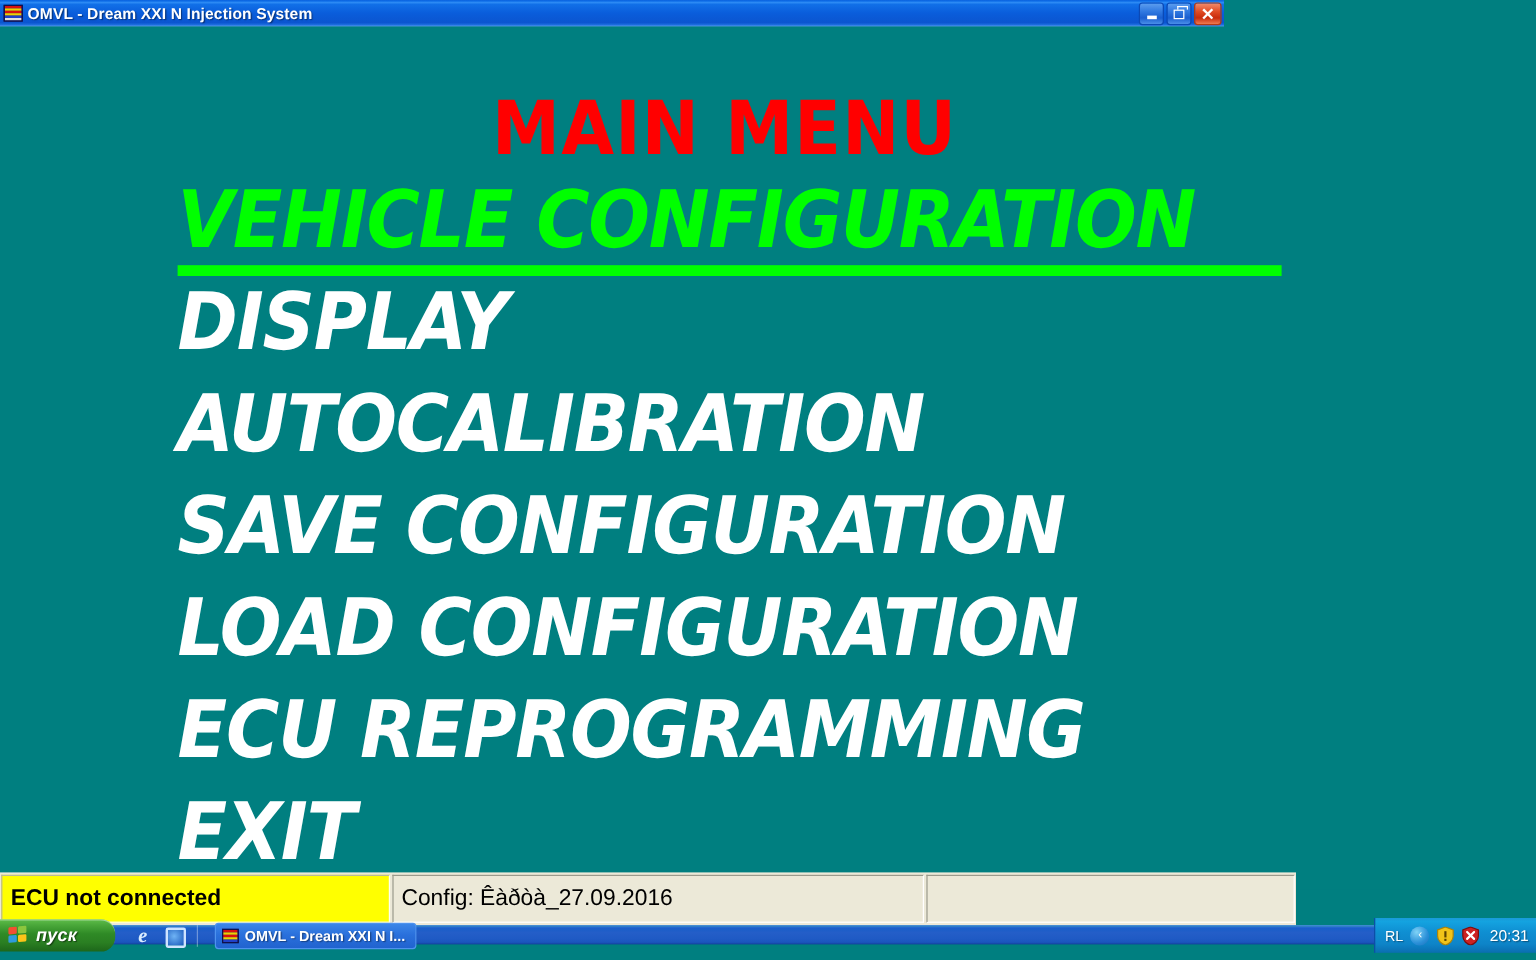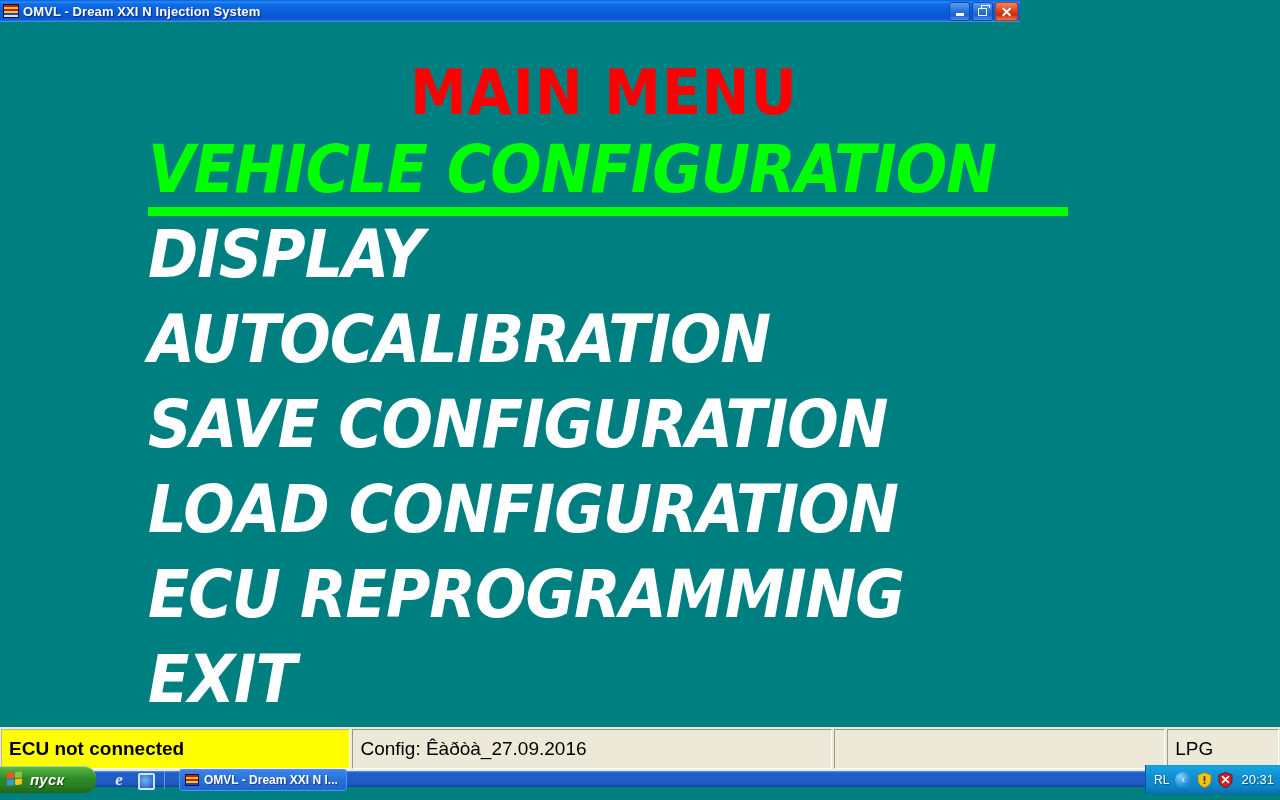--- a/index.html
+++ b/index.html
@@ -104,21 +104,21 @@
     font-size: 12px; color: #000;
     padding: 2px 8px 2px 8px;
     cursor: default;
     white-space: nowrap;
   }
   .menuitem:first-child { margin-left: 2px; }
 
   
   .client {
     position: absolute;
-    top: 42px; left: 0;
+    top: 56px; left: 0;
     width: 1280px; height: 685px;
     background: #007f80;
     overflow: hidden;
   }
   .deco {
     font-family: "DejaVu Sans", sans-serif;
     font-weight: bold;
     font-stretch: condensed;
     letter-spacing: -1px;
     line-height: 1;
@@ -155,21 +155,21 @@
     position: absolute;
     left: 0; top: 70px;
     width: 920px; height: 9px;
     background: #00ff00;
   }
 
   
   .statusbar {
     position: absolute;
     left: 0; top: 727px;
-    width: 1280px; height: 44px;
+    width: 1080px; height: 44px;
     background: #ece9d8;
     box-sizing: border-box;
     display: flex;
     align-items: stretch;
     padding: 2px 0 2px 0;
   }
   .sb-panel {
     margin: 0 1px;
     border: 1px solid;
     border-color: #9a9a8c #ffffff #ffffff #9a9a8c;
@@ -385,21 +385,20 @@
         <div class="deco menu-label">EXIT</div>
       </div>
 
     </div>
   </div>
 
   <div class="statusbar">
     <div class="sb-panel p1">ECU not connected</div>
     <div class="sb-panel p2">Config: Êàðòà_27.09.2016</div>
     <div class="sb-panel p3"></div>
-    <div class="sb-panel p4">LPG</div>
   </div>
 
   <div class="taskbar">
     <div class="start-btn">
       <div class="win-flag">
         <span></span>
           <span></span>
           <span></span>
           <span></span>
       </div>

